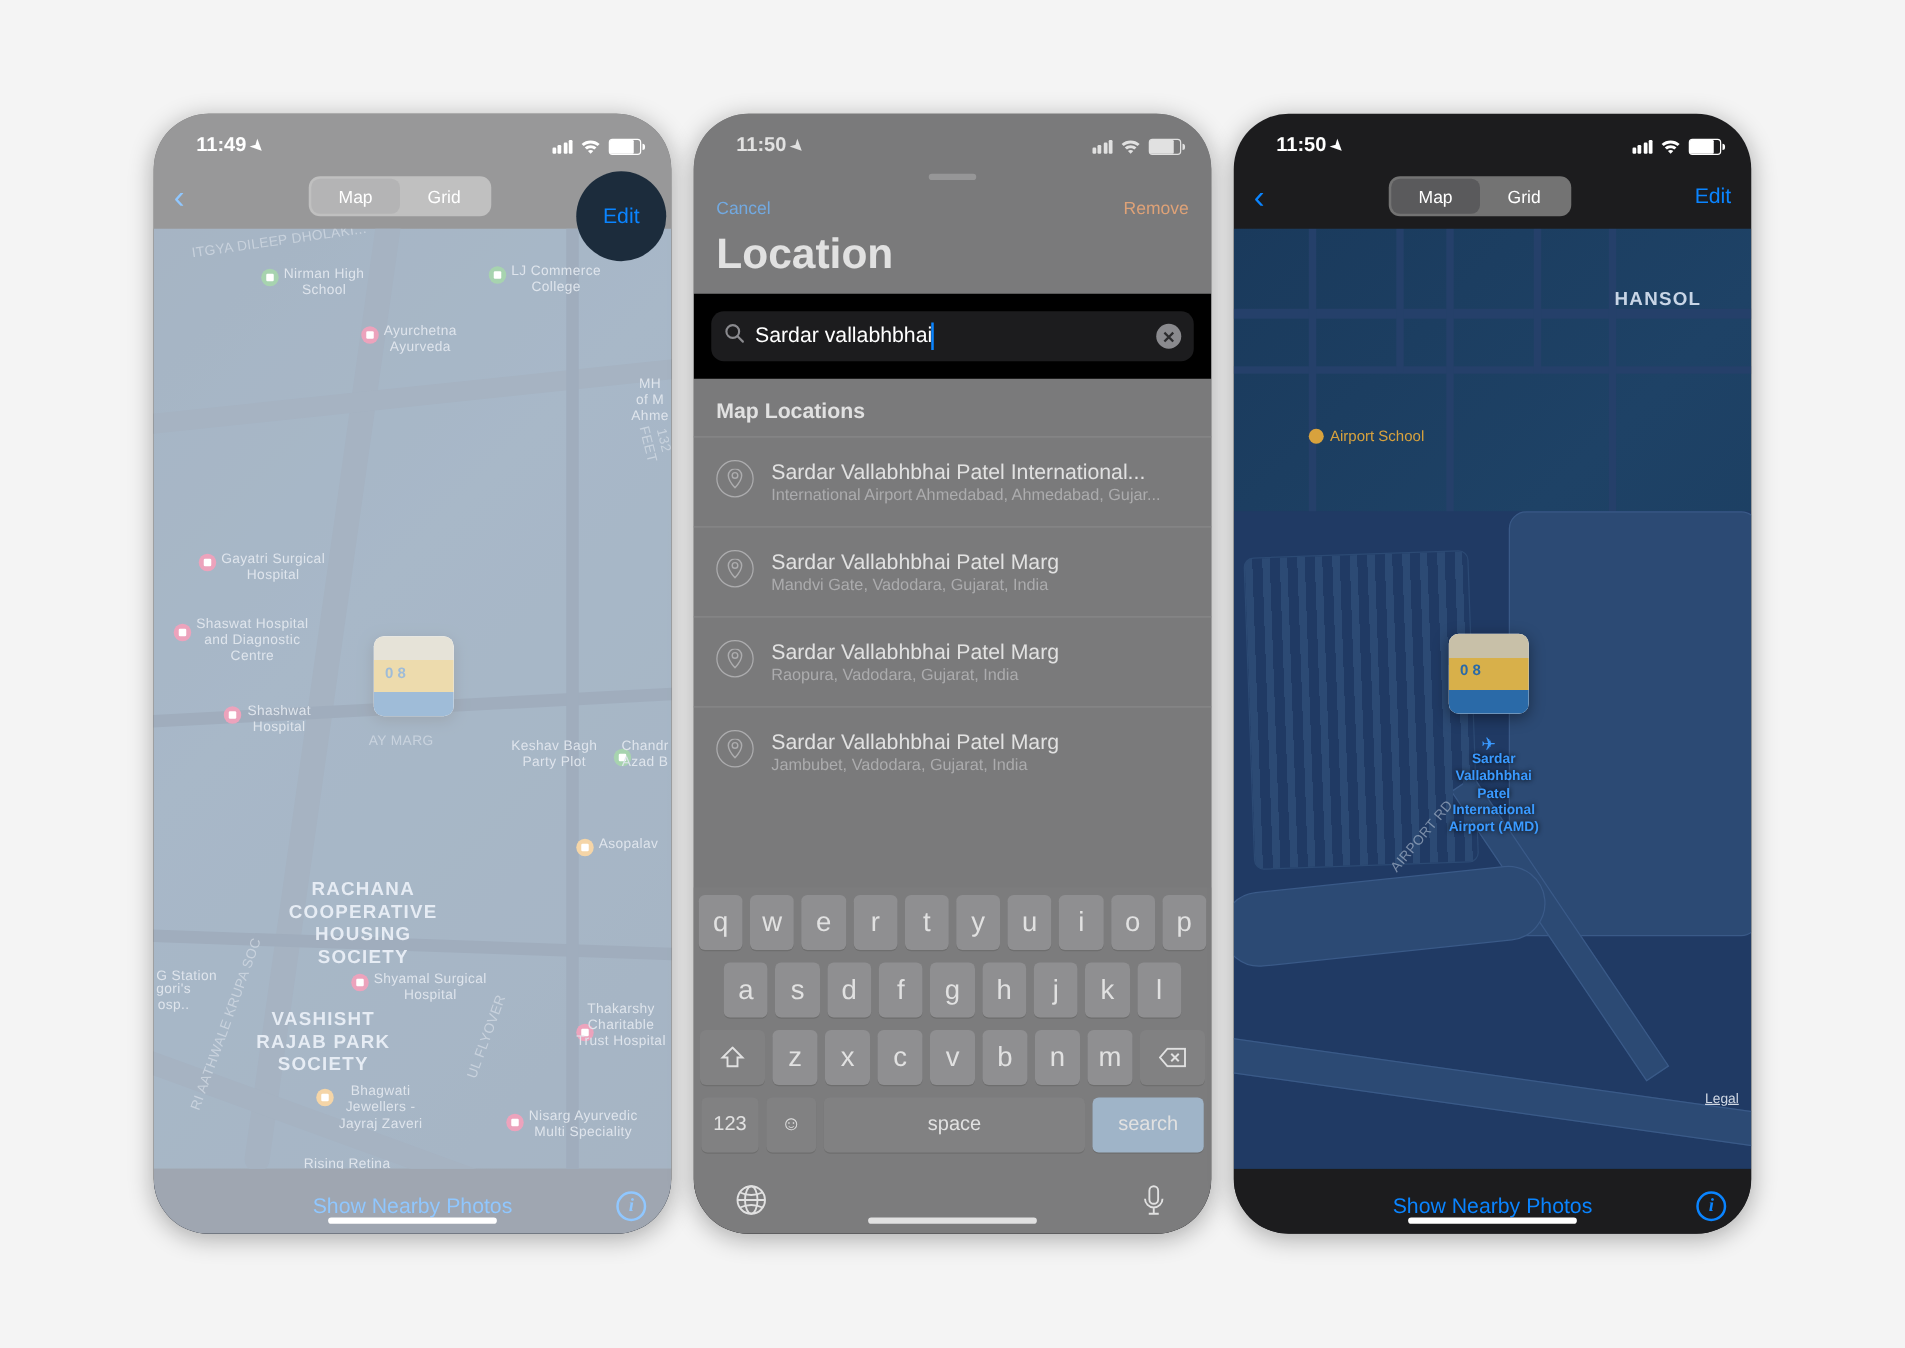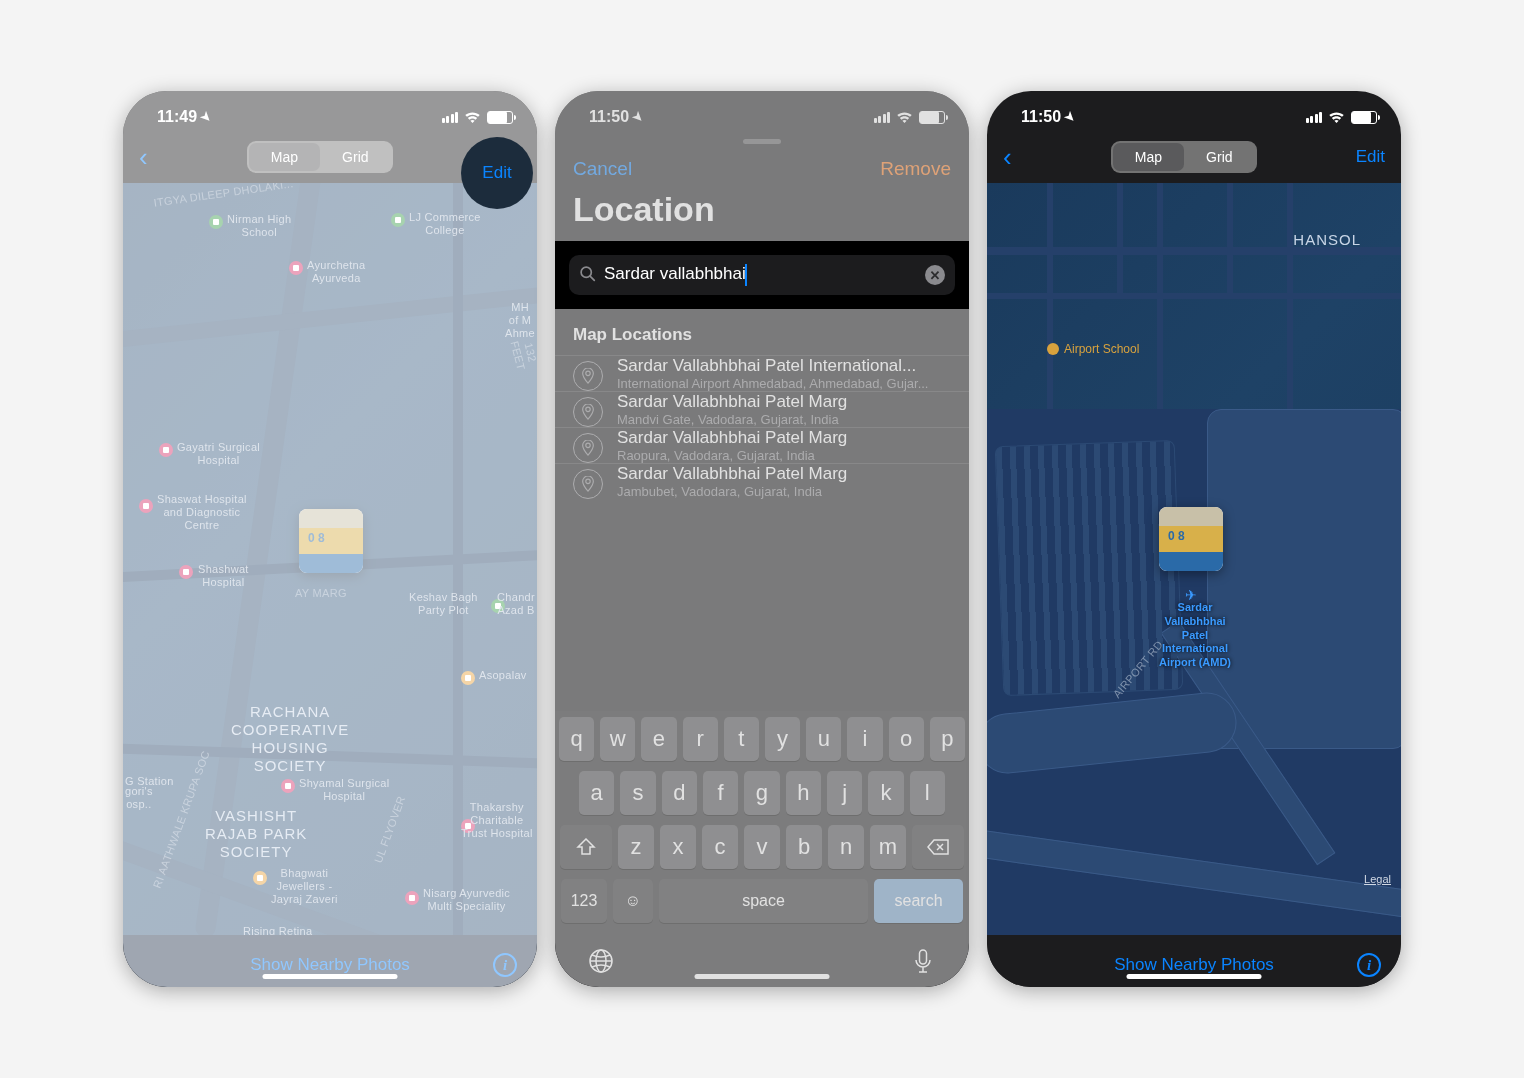--- a/index.html
+++ b/index.html
@@ -92,21 +92,21 @@
     background: linear-gradient(135deg, #1a3a5c 0%, #1e4266 40%, #1a3a5c 100%);
     overflow: hidden;
   }
   .map-area.light {
     background: linear-gradient(135deg, #3a5a7c 0%, #3e6286 40%, #3a5a7c 100%);
   }
   .map-label {
     position:absolute; color:#b8c5d6; font-size:11px; font-weight:500;
     text-align:center; line-height:1.2; letter-spacing:0.3px;
   }
-  .map-label.big { color:#c8d5e6; font-size:15px; font-weight:400; letter-spacing:1px; }
+  .map-label.big { color:#c8d5e6; font-size:15px; font-weight:700; letter-spacing:1px; }
   .map-label.dim { opacity:0.6; }
   .poi-dot {
     position:absolute; width:14px; height:14px; border-radius:50%;
     display:flex; align-items:center; justify-content:center;
   }
   .poi-hospital { background:#d6336c; }
   .poi-shop { background:#e8a33d; }
   .poi-park { background:#3d9e4f; }
   .poi-dot::before { content:''; width:6px; height:6px; background:#fff; border-radius:1px; }
 
@@ -166,21 +166,21 @@
     color:#0a84ff; font-size:17px;
   }
 
   
   .sheet-handle {
     width:38px; height:5px; background:#5a5a5c; border-radius:3px;
     margin: 4px auto 0;
   }
   .sheet-header {
     display:flex; justify-content:space-between; padding:14px 18px 6px;
-    font-size:19px;
+    font-size:14px;
     align-items:flex-end;
   }
   .cancel { color:#0a84ff; }
   .remove { color:#f97316; }
   .sheet-title {
     font-size:34px; font-weight:700; color:#fff; padding: 4px 18px 12px;
   }
   .search-row {
     background:#000; padding:14px;
   }
@@ -191,21 +191,21 @@
   .search-icon svg { width:17px; height:17px; }
   .search-text { color:#fff; font-size:17px; flex:1; }
   .cursor { display:inline-block; width:2px; height:22px; background:#0a84ff; vertical-align:middle; margin-left:-1px; }
   .clear-btn {
     width:20px; height:20px; border-radius:50%; background:#8a8a8e;
     display:flex; align-items:center; justify-content:center; color:#2c2c2e;
     font-size:13px; font-weight:700;
   }
   .section-label { color:#fff; font-size:17px; font-weight:600; padding:16px 18px 10px; }
   .result-item {
-    display:flex; align-items:flex-end; gap:14px; padding:0 18px;
+    display:flex; align-items:flex-start; gap:14px; padding:18px 18px;
     border-top:0.5px solid #3a3a3c;
   }
   .pin-icon {
     width:30px; height:30px; border:1.5px solid #8a8a8e; border-radius:50%;
     display:flex; align-items:center; justify-content:center; flex-shrink:0;
   }
   .pin-icon svg { width:14px; height:16px; }
   .result-text { min-width:0; }
   .result-title { color:#fff; font-size:17px; white-space:nowrap; overflow:hidden; text-overflow:ellipsis; max-width:320px; }
   .result-sub { color:#8a8a8e; font-size:13px; white-space:nowrap; overflow:hidden; text-overflow:ellipsis; max-width:320px; }

